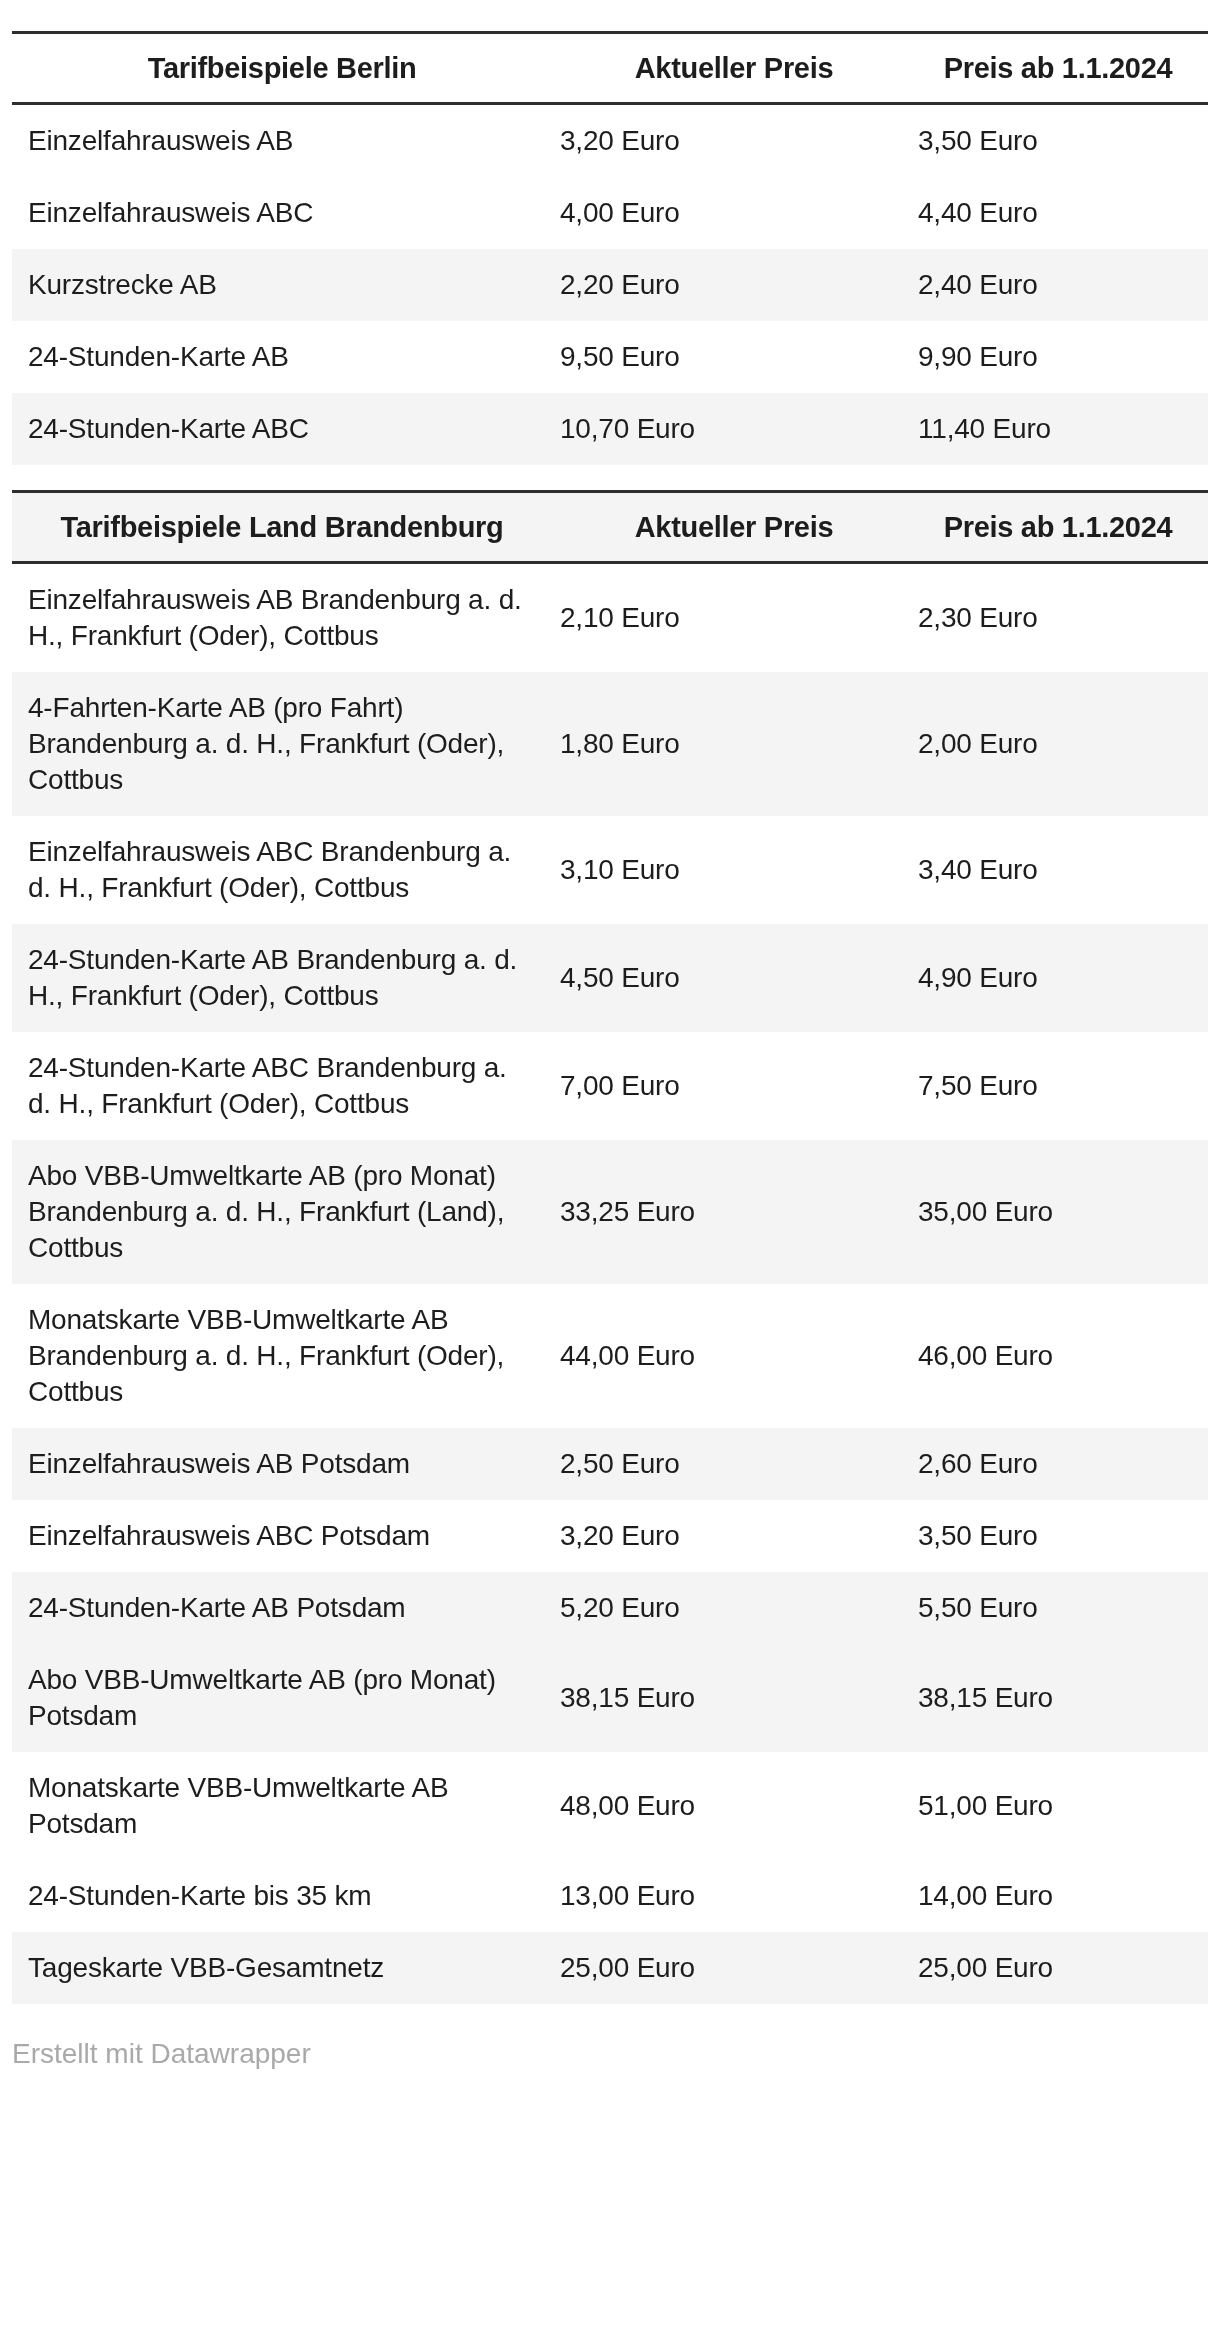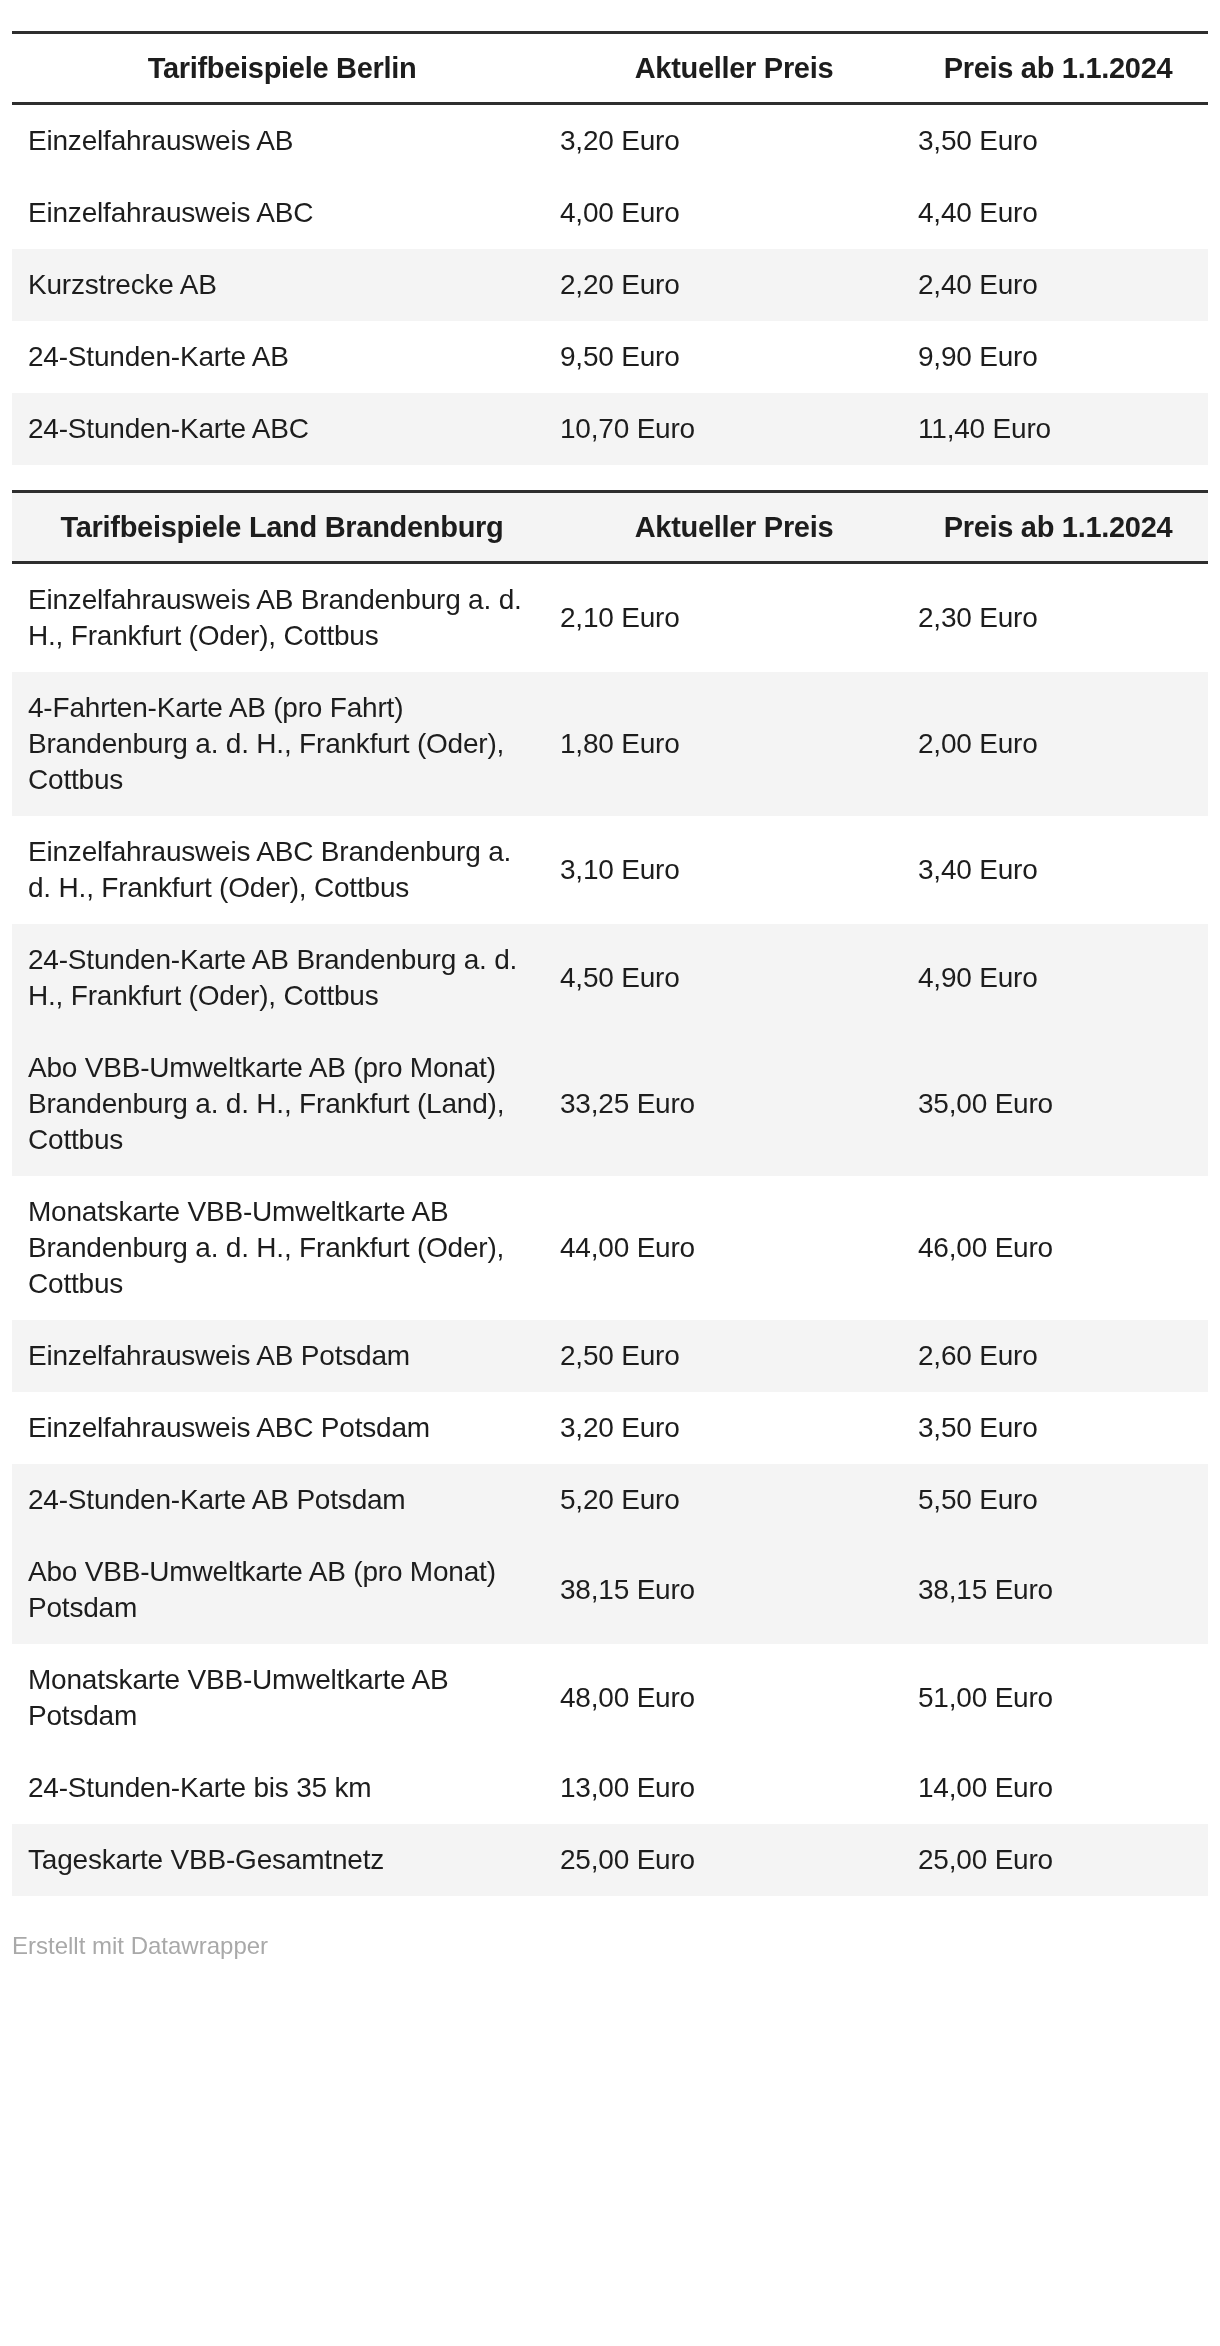--- a/index.html
+++ b/index.html
@@ -53,21 +53,21 @@
   th:first-child, td:first-child {
     padding-left: 16px;
     padding-right: 24px;
   }
   tr.striped {
     background: #f4f4f4;
   }
   .credit {
     margin-top: 34px;
     padding-left: 0px;
-    font-size: 24px;
+    font-size: 28px;
     line-height: 32px;
     color: #a9a9a9;
   }
 </style>
 </head>
 <body>
 
 <div class="page">
 
   <section class="table-block">
@@ -142,20 +142,25 @@
           <tr>
             <td>Einzelfahrausweis ABC Brandenburg a. d. H., Frankfurt (Oder), Cottbus</td>
             <td>3,10 Euro</td>
             <td>3,40 Euro</td>
           </tr>
           <tr class="striped">
             <td>24-Stunden-Karte AB Brandenburg a. d. H., Frankfurt (Oder), Cottbus</td>
             <td>4,50 Euro</td>
             <td>4,90 Euro</td>
           </tr>
+          <tr>
+            <td>24-Stunden-Karte ABC Brandenburg a. d. H., Frankfurt (Oder), Cottbus</td>
+            <td>7,00 Euro</td>
+            <td>7,50 Euro</td>
+          </tr>
           <tr class="striped">
             <td>Abo VBB-Umweltkarte AB (pro Monat) Brandenburg a. d. H., Frankfurt (Land), Cottbus</td>
             <td>33,25 Euro</td>
             <td>35,00 Euro</td>
           </tr>
           <tr>
             <td>Monatskarte VBB-Umweltkarte AB Brandenburg a. d. H., Frankfurt (Oder), Cottbus</td>
             <td>44,00 Euro</td>
             <td>46,00 Euro</td>
           </tr>

